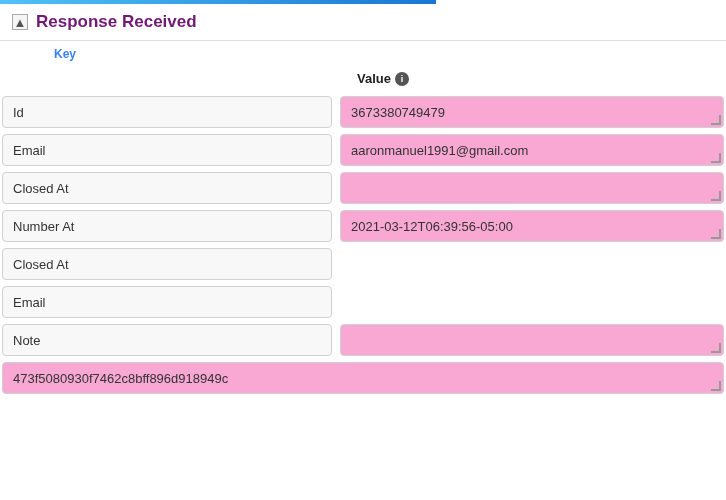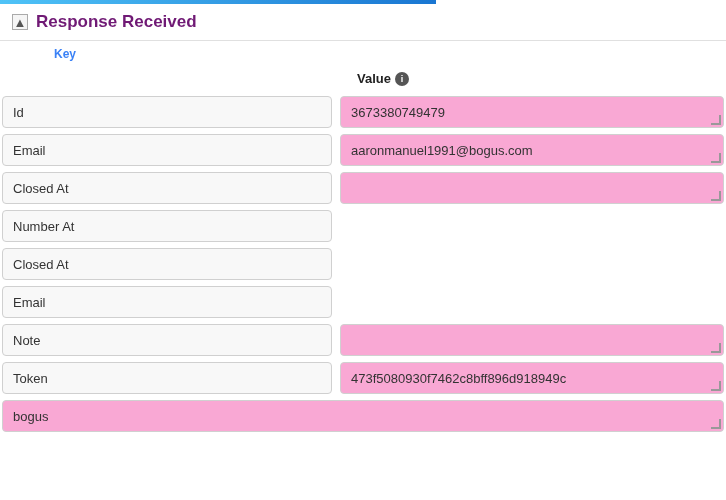--- a/index.html
+++ b/index.html
@@ -176,39 +176,38 @@
 </div>
 
 <div class="content-area">
 
 <div class="row">
       <div class="key-field">Id</div>
       <div class="value-field has-resize">3673380749479</div>
     </div>
     <div class="row">
       <div class="key-field">Email</div>
-      <div class="value-field has-resize">aaronmanuel1991@bogus.com</div>
+      <div class="value-field has-resize">aaronmanuel1991@gmail.com</div>
     </div>
     <div class="row">
       <div class="key-field">Closed At</div>
       <div class="value-field has-resize"></div>
     </div>
     <div class="row">
       <div class="key-field">Number At</div>
+      <div class="value-field has-resize">2021-03-12T06:39:56-05:00</div>
     </div>
     <div class="row">
       <div class="key-field">Closed At</div>
     </div>
     <div class="row">
       <div class="key-field">Email</div>
     </div>
     <div class="row">
       <div class="key-field">Note</div>
       <div class="value-field has-resize"></div>
     </div>
     <div class="row">
-      <div class="key-field">Token</div>
       <div class="value-field has-resize">473f5080930f7462c8bff896d918949c</div>
     </div>
     <div class="row">
-      <div class="value-field has-resize">bogus</div>
     </div>
   </div>
 
 </body></html>

